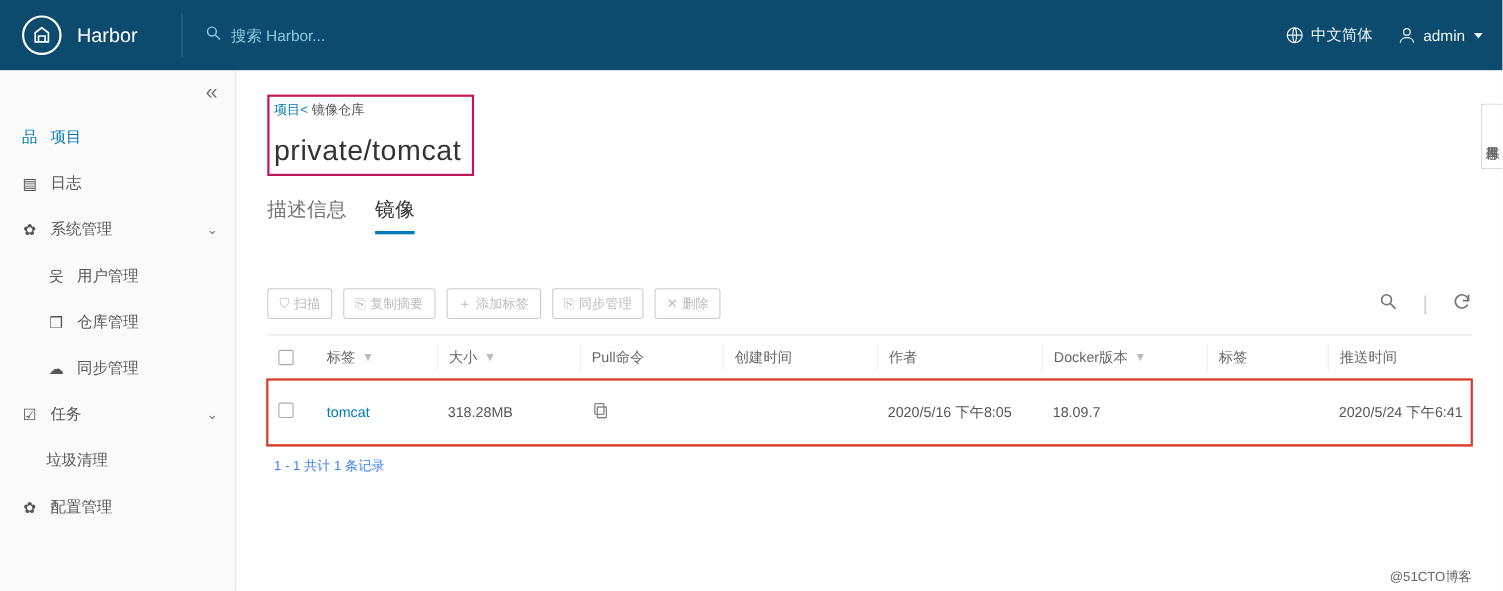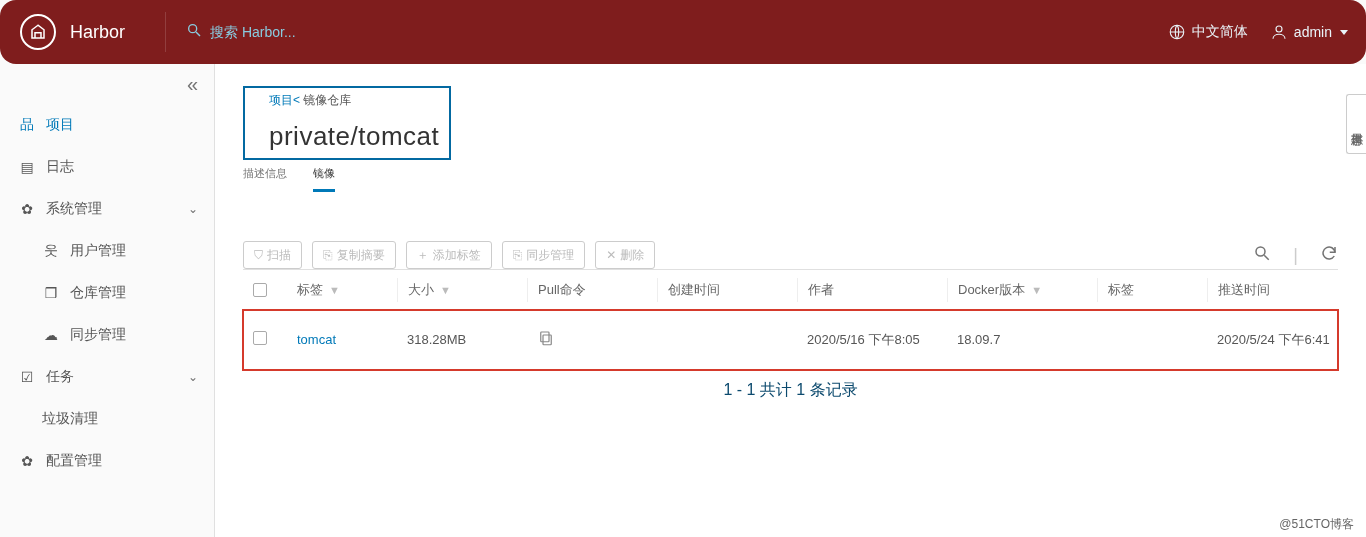--- a/index.html
+++ b/index.html
@@ -1,18 +1,18 @@
 <!DOCTYPE html>
 <html><head>
 <meta charset="utf-8">
 <style>
   * { box-sizing: border-box; margin: 0; padding: 0; font-family: "Helvetica Neue", Arial, "Microsoft YaHei", sans-serif; }
   html, body { width: 1366px; height: 537px; overflow: hidden; background: #fafafa; }
   
-  .header { height: 64px; background: #7f1d1d; display: flex; align-items: center; color: #fff; border-radius: 16px; }
+  .header { height: 64px; background: #0c4a6e; display: flex; align-items: center; color: #fff; }
   .brand { display: flex; align-items: center; padding: 0 20px; height: 100%; }
   .brand-logo { width: 36px; height: 36px; border-radius: 50%; border: 2px solid #fff; position: relative; margin-right: 14px; display:flex; align-items:center; justify-content:center;}
   .brand-logo svg { width: 18px; height: 18px; }
   .brand-name { font-size: 18px; font-weight: 400; }
   .vdiv { width:1px; height:40px; background: rgba(255,255,255,0.15); margin: 0 10px 0 20px; }
   .search-wrap { display: flex; align-items: center; flex: 1; padding-left: 10px; }
   .search-wrap .mag { color: #89cbdf; margin-right: 8px; font-size: 16px; }
   .search-input { background: transparent; border: none; outline: none; color: #89cbdf; font-size: 14px; width: 200px; }
   .search-input::placeholder { color: #89cbdf; }
   .header-right { display:flex; align-items:flex-start; padding-right: 18px; gap: 22px; font-size: 14px; }
@@ -28,51 +28,51 @@
   .nav li { display:flex; align-items:center; height: 42px; padding: 0 18px; font-size: 14px; color:#565656; cursor:pointer; position: relative;}
   .nav li.active { color:#0079b8; }
   .nav li.sub { padding-left: 42px; color:#565656;}
   .nav li .nav-icon { width: 18px; display:inline-flex; justify-content:center; margin-right: 10px; color: inherit; font-size: 14px; }
   .nav li .expand { position:absolute; right: 16px; color:#737373; font-size: 12px;}
   .nav li.group { font-weight: 500; }
 
   
   .main { flex:1; background:#fff; position: relative; overflow: hidden;}
   .content { padding: 22px 28px 0 28px; }
-  .highlight-box { border: 2px solid #0369a1; padding: 4px 10px 6px 24px; display: inline-block; margin-bottom: 6px;}
+  .highlight-box { border: 2px solid #be185d; padding: 4px 10px 6px 4px; display: inline-block; margin-bottom: 6px;}
   .breadcrumb { font-size: 12px; color:#0079b8; }
   .breadcrumb .bc-current { color:#565656; }
   .page-title { font-size: 26px; color:#333; font-weight: 400; margin-top: 12px; letter-spacing: 0.5px;}
-  .tabs { display:flex; gap: 26px; margin-top: 0; font-size: 11px; border-bottom: 1px solid transparent; }
+  .tabs { display:flex; gap: 26px; margin-top: 12px; font-size: 18px; border-bottom: 1px solid transparent; }
   .tab { padding-bottom: 8px; color:#737373; cursor:pointer; }
   .tab.active { color:#333; border-bottom: 3px solid #0079b8; font-weight: 500; }
 
   .toolbar { display:flex; align-items:center; margin-top: 48px; gap: 10px; }
   .btn { height: 28px; border:1px solid #ccc; background:#fff; color:#bbb; font-size: 12px; padding: 0 10px; display:inline-flex; align-items:center; gap:4px; border-radius: 3px; cursor: default;}
   .toolbar-spacer { flex:1; }
   .tool-icon { color:#737373; font-size: 18px; cursor:pointer; margin-left: 12px;}
 
-  .table { border-top: 1px solid #e0e0e0;}
+  .table { margin-top: 14px; border-top: 1px solid #e0e0e0;}
   .thead, .trow { display:grid; grid-template-columns: 44px 110px 130px 130px 140px 150px 150px 110px 160px 110px; align-items:center; font-size: 13px;}
   .thead { height: 40px; color:#666; border-bottom: 1px solid #e0e0e0;}
   .th { display:flex; align-items:center; gap:6px; border-left: 1px solid #eee; padding-left: 10px; height: 24px;}
   .th:first-child, .th:nth-child(2) { border-left:none; }
   .filter { color:#bbb; font-size: 11px;}
   .cb { width: 14px; height:14px; border:1px solid #aaa; border-radius:2px; display:inline-block; cursor:pointer;}
   .trow { height: 60px; color:#565656; border-bottom: 1px solid #f97316;}
   .trow .cell { padding-left: 10px; }
   .trow .link { color:#0079b8; cursor:pointer; }
   .row-highlight { outline: 2px solid #d53a2c; outline-offset: -1px; }
   .pull-icon { color:#888; display:inline-flex;}
   .pull-icon svg { width:18px; height:18px; }
-  .pager { text-align:center; font-size: 16px; color:#0c4a6e; padding: 10px 6px;}
+  .pager { text-align:left; font-size: 12px; color:#3b82f6; padding: 10px 6px;}
 
   .side-tab { position:absolute; right:0; top: 30px; width: 20px; height: 60px; border:1px solid #ccc; border-right:none; background:#fff; writing-mode: vertical-rl; text-align:center; font-size: 12px; color:#666; display:flex; align-items:center; justify-content:center; border-radius: 3px 0 0 3px; cursor:pointer;}
 
-  .watermark { position:absolute; bottom:4px; right:12px; font-size:12px; color:#666; font-weight:500;}
+  .watermark { position:absolute; bottom:4px; right:28px; font-size:12px; color:#666; font-weight:500;}
 </style>
 </head>
 <body>
 
 <div class="header">
   <div class="brand">
     <span class="brand-logo">
       <svg viewBox="0 0 24 24" fill="none" stroke="#fff" stroke-width="2">
           <path d="M12 3 L4 9 V20 H20 V9 Z"></path>
           <path d="M8 20 V13 H16 V20"></path>

